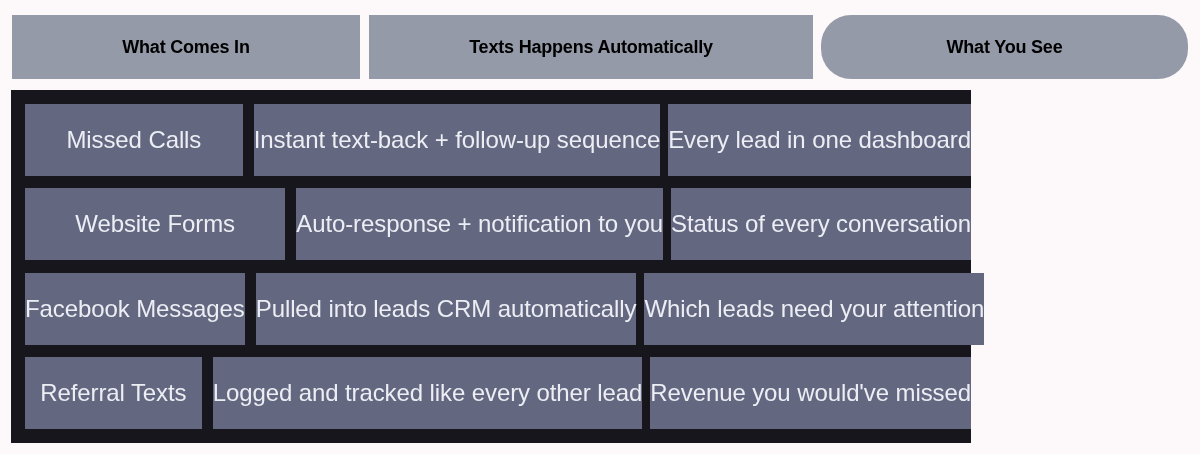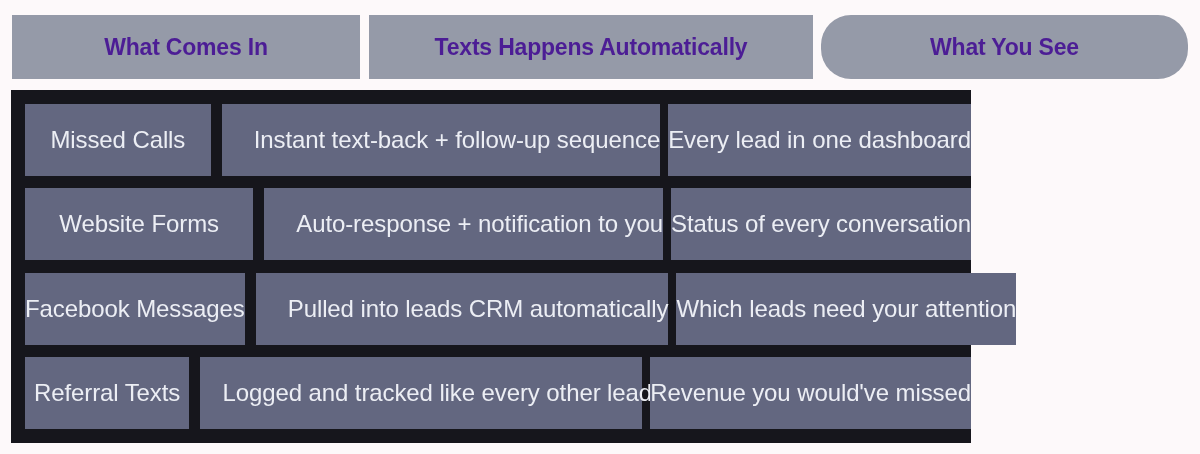--- a/index.html
+++ b/index.html
@@ -25,22 +25,22 @@
     position: absolute;
     left: 0;
     top: 15px;
     width: 1200px;
     height: 64px;
     display: flex;
     align-items: stretch;
   }
   .header-cell {
     background: #959aa8;
-    color: #4c1d95;
-    font-size: 23px;
+    color: #000000;
+    font-size: 18px;
     font-weight: bold;
     letter-spacing: -0.2px;
     display: flex;
     align-items: center;
     justify-content: center;
     text-align: center;
     box-sizing: border-box;
     white-space: nowrap;
     overflow: visible;
   }
@@ -77,21 +77,21 @@
     display: flex;
     align-items: center;
     justify-content: center;
     text-align: center;
     box-sizing: border-box;
     white-space: nowrap;
     overflow: visible;
     position: relative;
   }
   .body-cell.c1 { margin-left: 14px; width: 335px; }
-  .body-cell.c2 { margin-left: 11px; width: 442px; padding-left: 32px; }
+  .body-cell.c2 { margin-left: 11px; width: 442px; }
   .body-cell.c3 { margin-left: 8px;  width: 359px; }
 </style>
 </head>
 <body>
 
 <div id="canvas">
 
   <div id="header-row">
     <div class="header-cell c1">What Comes In</div>
     <div class="header-cell c2">Texts Happens Automatically</div>

